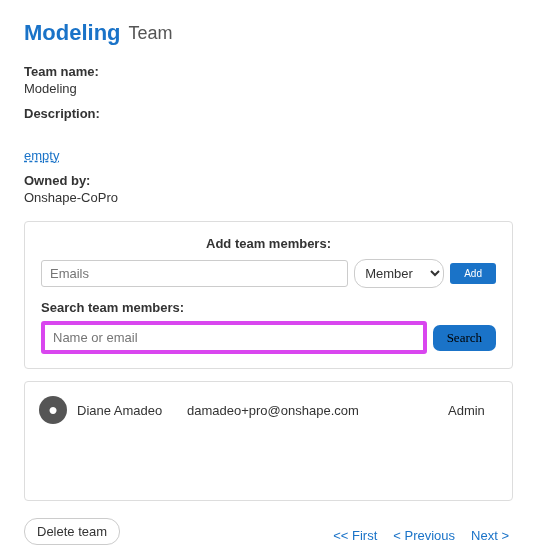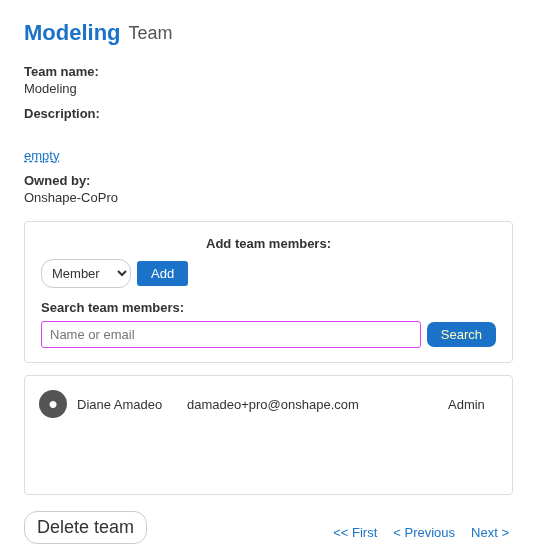--- a/index.html
+++ b/index.html
@@ -83,50 +83,51 @@
       background: #fff;
       color: #333;
       min-width: 90px;
     }
     .btn-add {
       background: #1a73c8;
       color: #fff;
       border: none;
       border-radius: 3px;
       padding: 5px 14px;
-      font-size: 13px;
+      font-size: 10px;
       cursor: pointer;
     }
     .search-label {
       font-weight: bold;
       font-size: 13px;
       margin-bottom: 6px;
     }
     .search-row {
       display: flex;
       gap: 6px;
       align-items: center;
     }
     .search-input {
       flex: 1;
       padding: 5px 8px;
-      border: 1px solid #d946ef;
+      border: 4px solid #d946ef;
       border-radius: 3px;
       font-size: 13px;
       color: #999;
       outline: none;
     }
     .btn-search {
       background: #1a73c8;
-      color: #fef9c3;
+      color: #000000;
       border: none;
       border-radius: 7px;
       padding: 5px 14px;
       font-size: 13px;
       cursor: pointer;
+      font-family: Liberation Serif, serif;
     }
     .members-list {
       border: 1px solid #ddd;
       border-radius: 4px;
       padding: 10px 14px;
       min-height: 120px;
       margin-bottom: 16px;
     }
     .member-row {
       display: flex;
@@ -169,21 +170,21 @@
       align-items: center;
       justify-content: space-between;
       margin-top: 8px;
     }
     .btn-delete {
       background: #fff;
       color: #333;
       border: 1px solid #ccc;
       border-radius: 13px;
       padding: 5px 12px;
-      font-size: 18px;
+      font-size: 13px;
       cursor: pointer;
     }
     .pagination {
       display: flex;
       align-items: flex-end;
       gap: 8px;
       font-size: 13px;
       margin-top: 9px;
     }
     .pagination-item {
@@ -212,20 +213,21 @@
 </div>
 
 <div class="field-group">
   <div class="field-label">Owned by:</div>
   <div class="field-value">Onshape-CoPro</div>
 </div>
 
 <div class="add-members-box">
   <div class="add-members-label">Add team members:</div>
   <div class="add-row">
+    <input class="emails-input" type="text" placeholder="Emails" style="">
     <select class="role-select">
       <option>Member</option>
       <option>Admin</option>
     </select>
     <button class="btn-add">Add</button>
   </div>
   <div class="search-label">Search team members:</div>
   <div class="search-row">
     <input class="search-input" type="text" placeholder="Name or email" style="">
     <button class="btn-search">Search</button>

